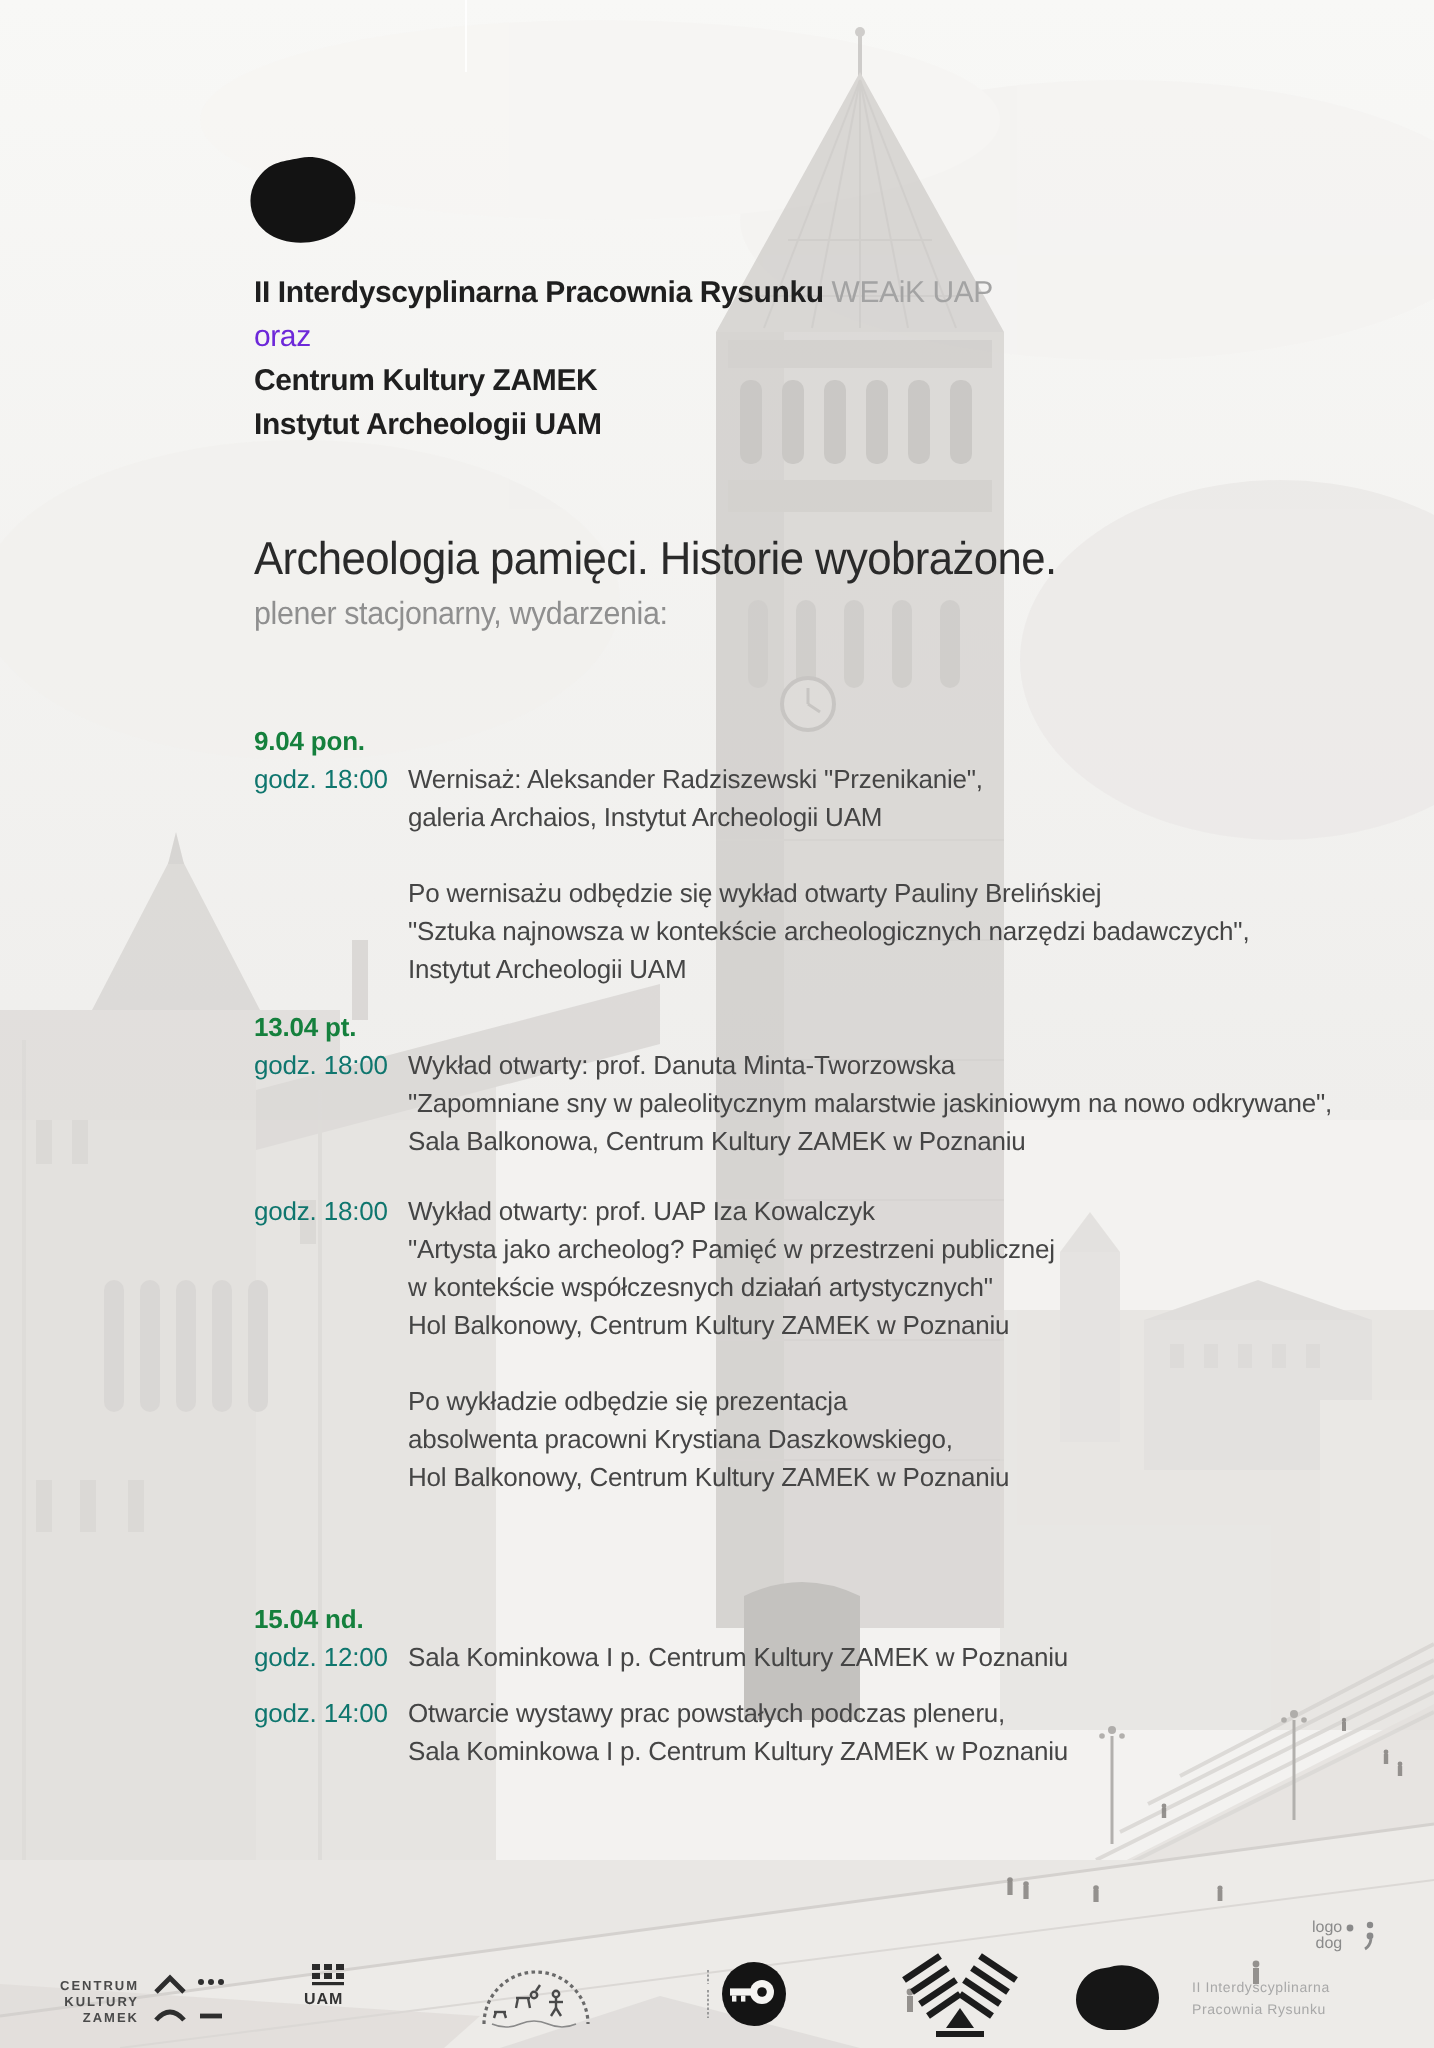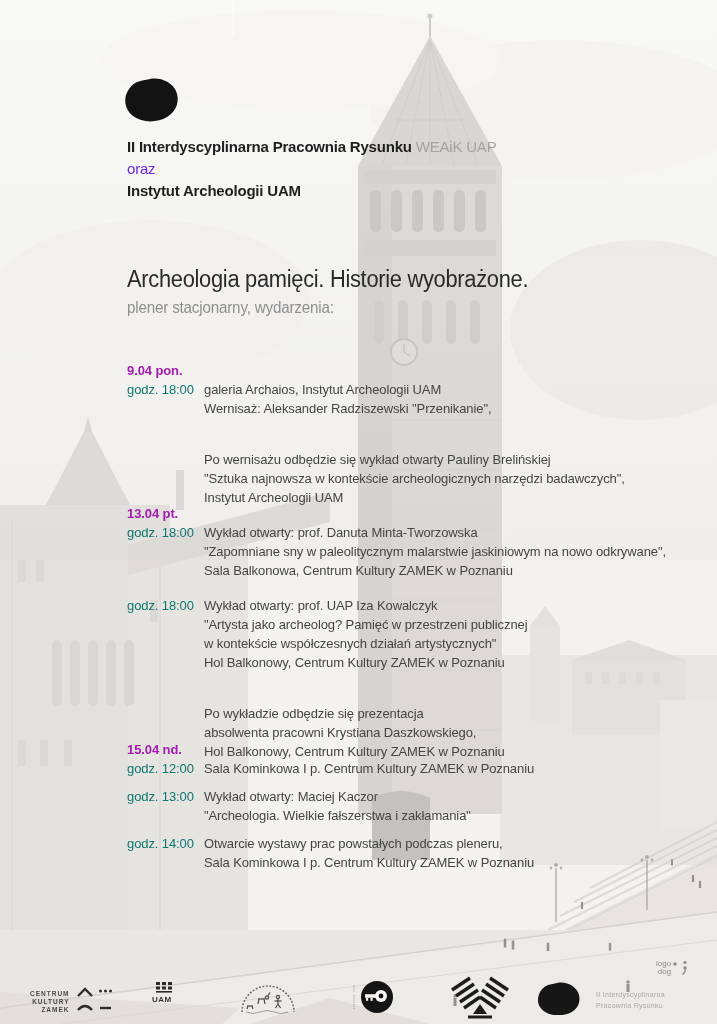--- a/index.html
+++ b/index.html
@@ -17,26 +17,26 @@
   .header { position:absolute; left:127px; top:136px; font-size:15px; line-height:22px; letter-spacing:-0.2px; }
   .header .bold { font-weight:bold; color:#1f1f1f; }
   .header .light { color:#a3a3a3; font-weight:normal; }
   .header .plain { color:#6d28d9; }
 
   .titleblock { position:absolute; left:127px; top:264px; transform:scaleX(.95); transform-origin:0 0; }
   .title { font-size:23px; line-height:30px; color:#2a2a2a; letter-spacing:-0.3px; }
   .subtitle { font-size:16px; line-height:22px; color:#8f8f8f; margin-top:3px; letter-spacing:-0.2px; }
 
   .event { position:absolute; left:127px; font-size:13px; color:#454545; letter-spacing:-0.1px; }
-  .event .date { font-weight:bold; color:#a21caf; line-height:19px; height:19px; }
+  .event .date { font-weight:bold; color:#15803d; line-height:19px; height:19px; }
   .entry { display:flex; }
   .entry + .entry { margin-top:9px; }
   .time { flex:0 0 77px; width:77px; line-height:19px; color:#0f766e; }
   .desc .line { line-height:19px; white-space:nowrap; }
-  .para + .para { margin-top:32px; }
+  .para + .para { margin-top:19px; }
 
   .logos { position:absolute; left:0; top:0; width:717px; height:1024px; }
   .logoitem { position:absolute; }
   .ck-wrap { left:30px; top:987px; display:flex; align-items:flex-start; }
   .ck-text { text-align:right; font-size:6.5px; line-height:8px; letter-spacing:1px; color:#4a4a4a; font-weight:bold; margin-top:3px; }
   .ck-sym { margin-left:5px; }
   .uam-wrap { left:152px; top:982px; width:24px; text-align:left; }
   .uam-label { font-size:8px; font-weight:bold; color:#333; letter-spacing:0.5px; line-height:8px; }
   .arch-wrap { left:238px; top:982px; }
   .key-wrap { left:352px; top:980px; display:flex; align-items:center; }
@@ -237,36 +237,37 @@
     <svg class="blob-logo" viewBox="0 0 58 46">
       <path d="M28 2 C38 0 50 5 54 14 C58 23 55 34 45 40 C35 46 20 46 11 39 C2 32 1 20 7 12 C13 4 18 4 28 2 Z" fill="#131313"></path>
     </svg>
 
     <div class="header">
       <div>
         <span class="bold">II Interdyscyplinarna Pracownia Rysunku</span>
         <span class="light">WEAiK UAP</span>
       </div>
       <div class="plain">oraz</div>
+      <div class="bold">Centrum Kultury ZAMEK</div>
       <div class="bold">Instytut Archeologii UAM</div>
     </div>
 
     <div class="titleblock">
       <div class="title">Archeologia pamięci. Historie wyobrażone.</div>
       <div class="subtitle">plener stacjonarny, wydarzenia:</div>
     </div>
 
     <section class="event" style="top:361px">
       <div class="date">9.04 pon.</div>
       <div class="entry">
         <div class="time">godz. 18:00</div>
         <div class="desc">
           <div class="para">
+            <div class="line">Wernisaż: Aleksander Radziszewski "Przenikanie",</div>
             <div class="line">galeria Archaios, Instytut Archeologii UAM</div>
-            <div class="line">Wernisaż: Aleksander Radziszewski "Przenikanie",</div>
           </div>
           <div class="para">
             <div class="line">Po wernisażu odbędzie się wykład otwarty Pauliny Brelińskiej</div>
             <div class="line">"Sztuka najnowsza w kontekście archeologicznych narzędzi badawczych",</div>
             <div class="line">Instytut Archeologii UAM</div>
           </div>
         </div>
       </div>
     </section>
 
@@ -296,36 +297,27 @@
           </div>
           <div class="para">
             <div class="line">Po wykładzie odbędzie się prezentacja</div>
             <div class="line">absolwenta pracowni Krystiana Daszkowskiego,</div>
             <div class="line">Hol Balkonowy, Centrum Kultury ZAMEK w Poznaniu</div>
           </div>
         </div>
       </div>
     </section>
 
-    <section class="event" style="top:740px">
+    <section class="event" style="top:800px">
       <div class="date">15.04 nd.</div>
       <div class="entry">
         <div class="time">godz. 12:00</div>
         <div class="desc">
           <div class="para">
             <div class="line">Sala Kominkowa I p. Centrum Kultury ZAMEK w Poznaniu</div>
-          </div>
-        </div>
-      </div>
-      <div class="entry">
-        <div class="time">godz. 13:00</div>
-        <div class="desc">
-          <div class="para">
-            <div class="line">Wykład otwarty: Maciej Kaczor</div>
-            <div class="line">"Archeologia. Wielkie fałszerstwa i zakłamania"</div>
           </div>
         </div>
       </div>
       <div class="entry">
         <div class="time">godz. 14:00</div>
         <div class="desc">
           <div class="para">
             <div class="line">Otwarcie wystawy prac powstałych podczas pleneru,</div>
             <div class="line">Sala Kominkowa I p. Centrum Kultury ZAMEK w Poznaniu</div>
           </div>

